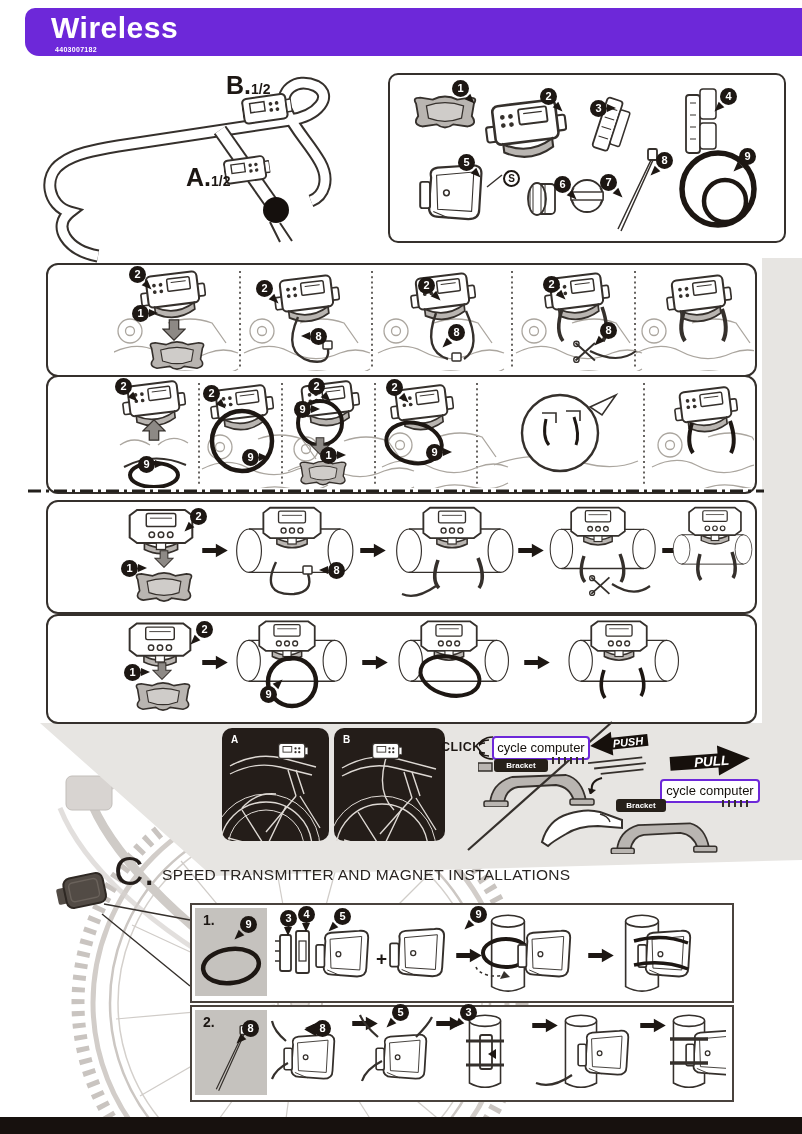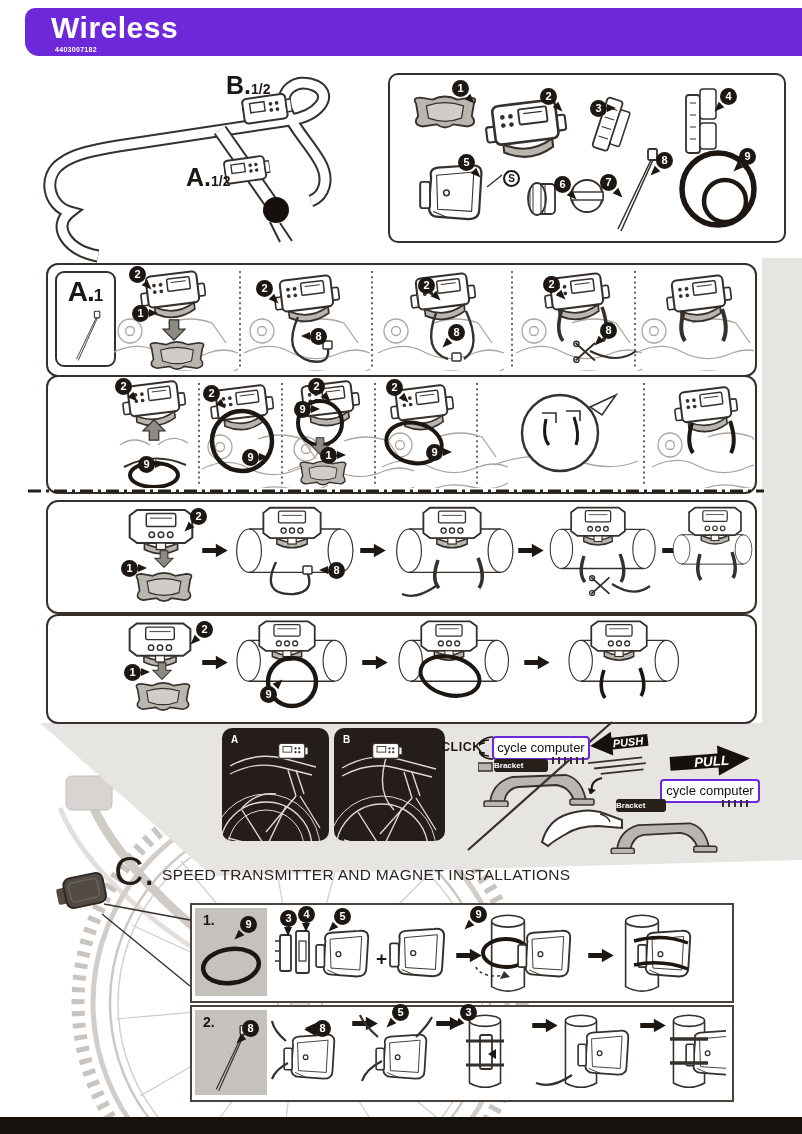--- a/index.html
+++ b/index.html
@@ -29,21 +29,21 @@
   .b-dr::after{right:-7px;bottom:-7px;border-width:4.5px 0 4.5px 10px;border-color:transparent transparent transparent #1d1713;transform:rotate(45deg)}
   .b-dl::after{left:-7px;bottom:-7px;border-width:4.5px 10px 4.5px 0;border-color:transparent #1d1713 transparent transparent;transform:rotate(-45deg)}
   .b-ur::after{right:-7px;top:-7px;border-width:4.5px 0 4.5px 10px;border-color:transparent transparent transparent #1d1713;transform:rotate(-45deg)}
   .badge.s{background:#fff;color:#1d1713;border:2.5px solid #1d1713;width:13px;height:13px;line-height:13px;font-size:10px}
   .badge.s::after{display:none}
   
   .photo{position:absolute;background:#241d19;border-radius:10px;z-index:3}
   .photo .pl{position:absolute;left:9px;top:6px;color:#fff;font-size:10px;font-weight:bold}
   .cbox{position:absolute;background:#fff;border:2px solid #6d28d9;border-radius:4px;z-index:4;
         font-size:13px;text-align:center;color:#15100c}
-  .tag{position:absolute;background:#262019;color:#fff;font-size:8px;font-weight:bold;text-align:left;
+  .tag{position:absolute;background:#262019;color:#fff;font-size:8px;font-weight:bold;text-align:center;
        border-radius:3px;z-index:5;line-height:13px}
   .comb{position:absolute;height:7px;background:repeating-linear-gradient(90deg,#35302c 0 2px,transparent 2px 6px);z-index:4}
   
   #cletter{left:114px;top:848px;font-size:41px;font-weight:400;z-index:4;color:#231d1a}
   #ctitle{left:162px;top:866px;font-size:15.5px;z-index:4;color:#2a2522;letter-spacing:.3px}
   .cbx{position:absolute;left:190px;width:540px;background:#fff;border:2px solid #4a433d;z-index:3}
   .clbl{position:absolute;left:3px;top:3px;width:72px;background:rgba(184,180,176,.82)}
   .steplbl{position:absolute;left:8px;top:4px;font-weight:bold;font-size:14px}
   #botbar{left:0;top:1117px;width:802px;height:17px;background:#17110e;z-index:5}
 </style>
@@ -224,26 +224,20 @@
         <path d="M4,10 a16,16 0 0 0 0,16 M30,10 a16,16 0 0 1 0,16" stroke="#35302c" stroke-width="1" fill="none"></path>
         <rect x="1" y="14" width="32" height="8" fill="#fff" stroke="#35302c" stroke-width="1.4"></rect>
       </g>
       <use href="#tie" x="212" y="72" width="64" height="88"></use>
       <circle cx="328" cy="114" r="36" fill="none" stroke="#1d1713" stroke-width="5.5"></circle>
       <circle cx="335" cy="126" r="21" fill="none" stroke="#1d1713" stroke-width="4.5"></circle>
     </svg>
   </div>
 
   <div class="box" style="left:46px;top:263px;width:707px;height:110px">
-    <div class="lblbox" style="height:92px">
-      <div class="lbl"><span class="big">A.</span><span class="sm">1</span></div>
-      <svg width="36" height="58" viewBox="0 0 60 88" style="margin-top:2px">
-          <use href="#tie" width="60" height="88"></use>
-        </svg>
-    </div>
     <svg class="art" width="640" height="104" viewBox="0 0 640 104">
       <g stroke="#35302c" stroke-width="1.5" stroke-dasharray="2 3.2">
         <line x1="126" y1="4" x2="126" y2="100"></line>
           <line x1="258" y1="4" x2="258" y2="100"></line>
         <line x1="398" y1="4" x2="398" y2="100"></line>
           <line x1="521" y1="4" x2="521" y2="100"></line>
       </g>
       <use href="#stembg" x="-4" y="28" width="130" height="100"></use>
       <use href="#comp-top" x="26" y="2" width="66" height="55"></use>
       <use href="#fat" x="48" y="52" width="24" height="22"></use>

